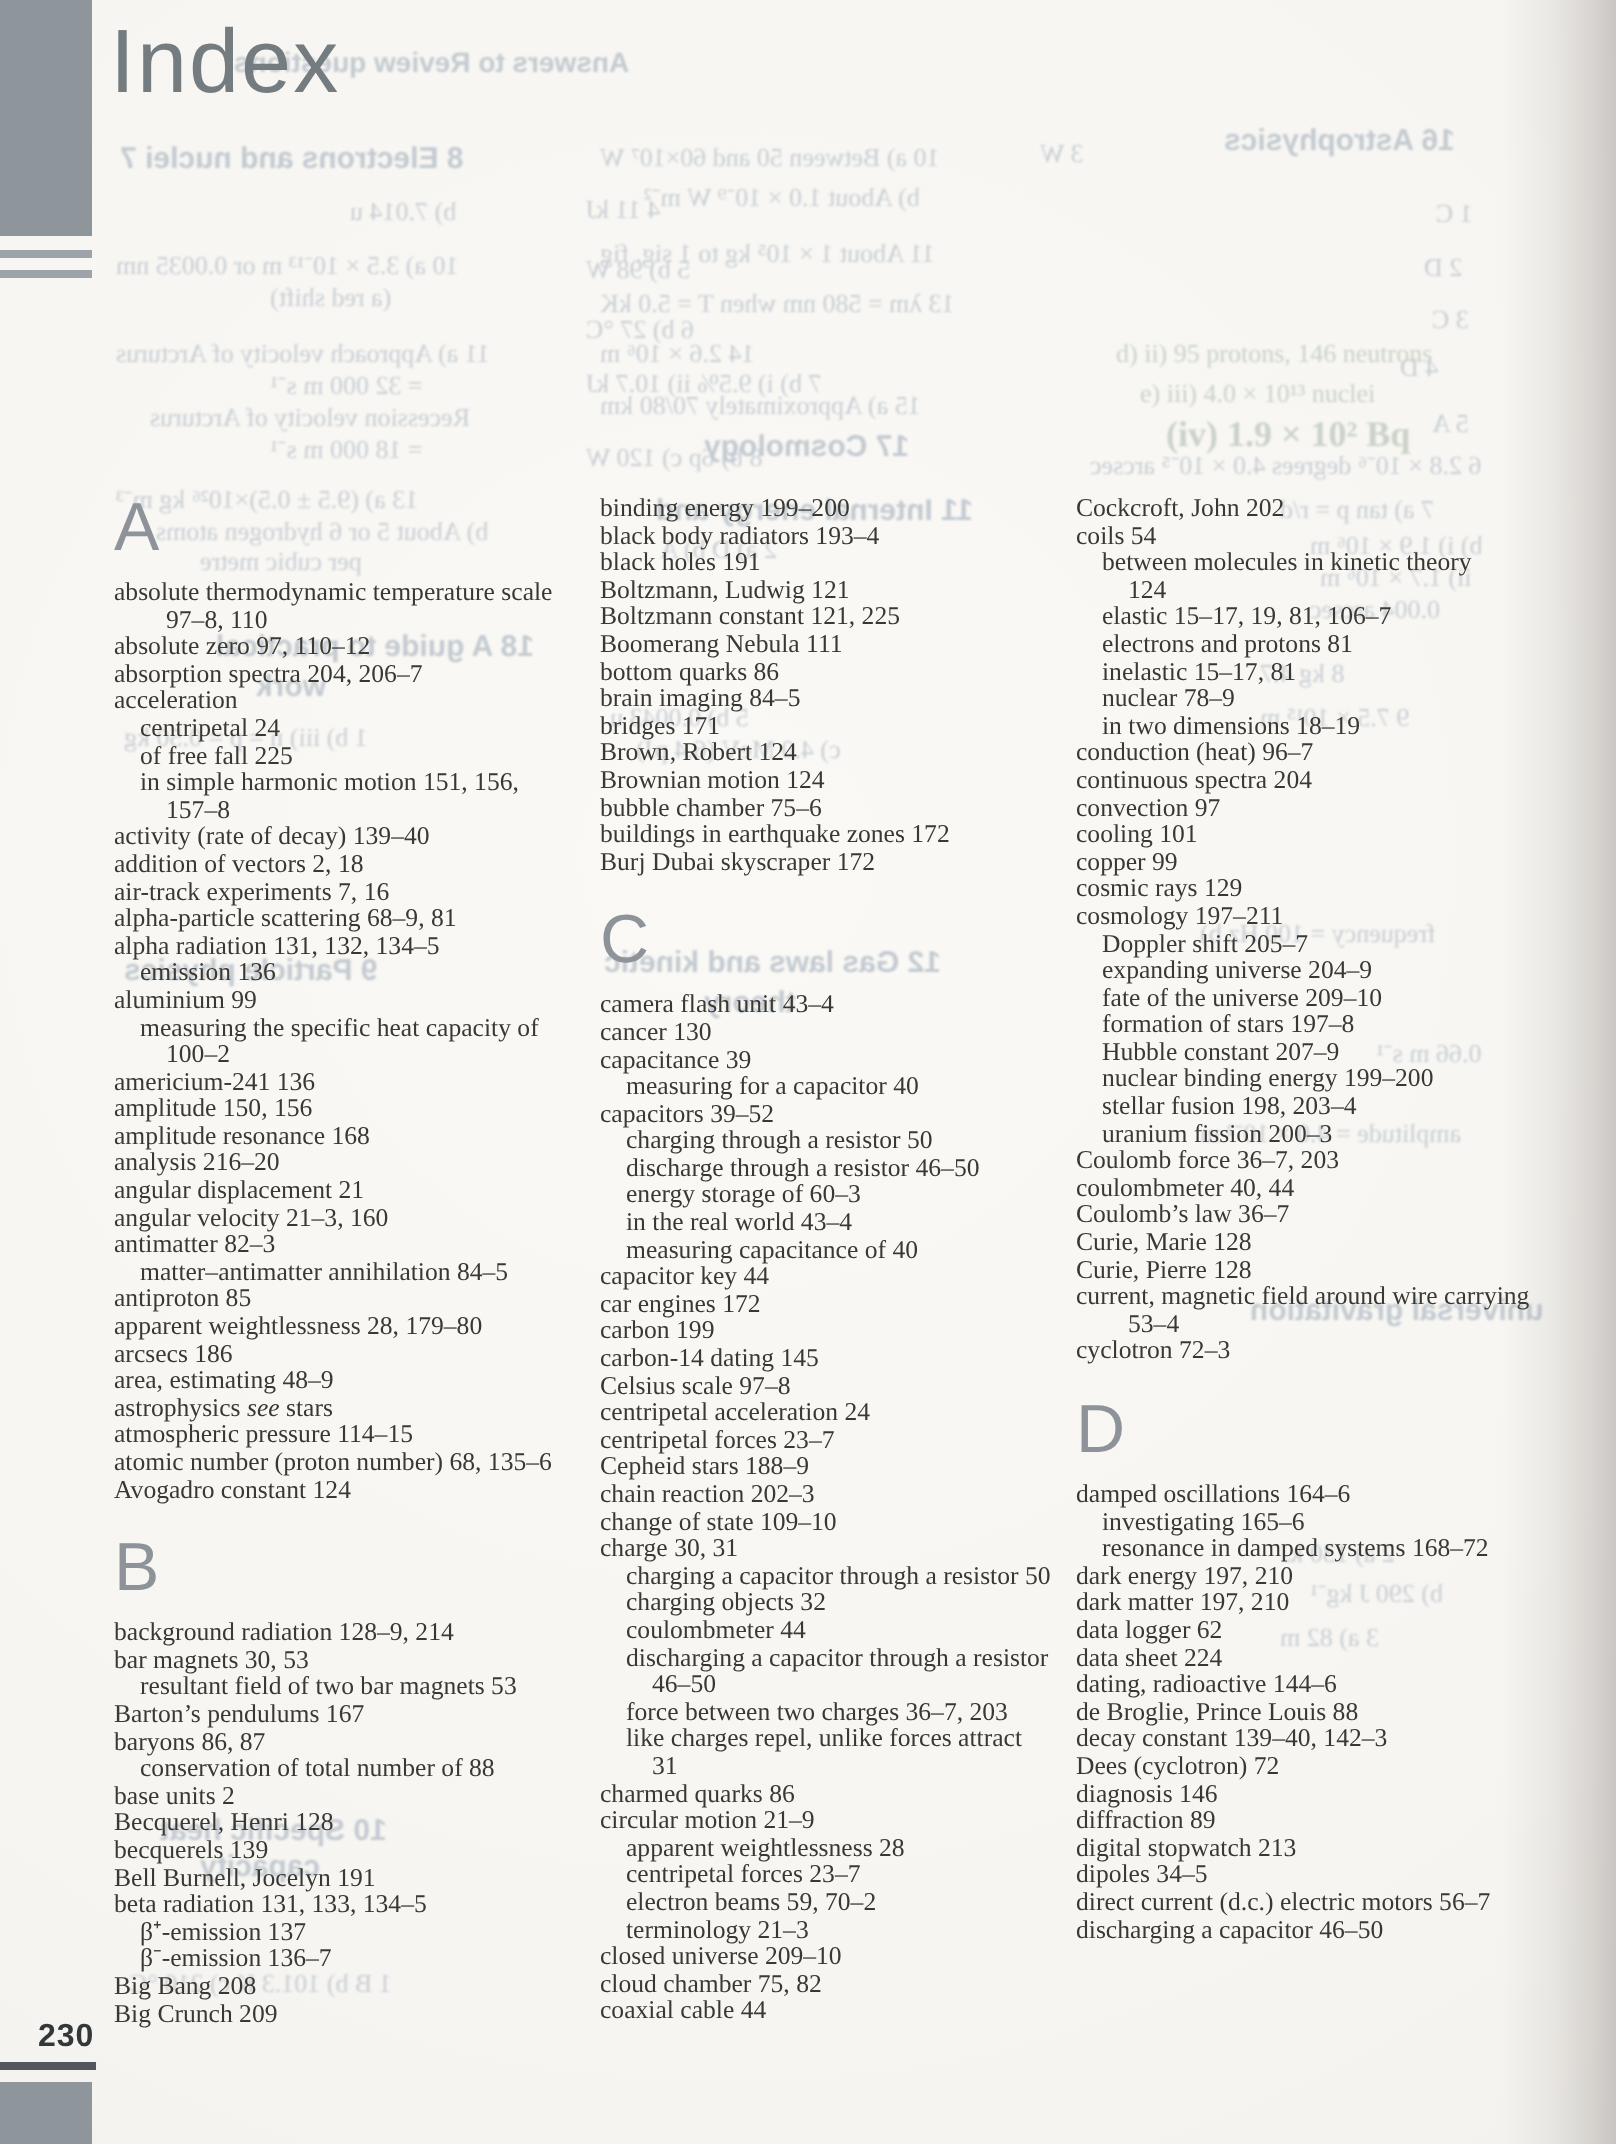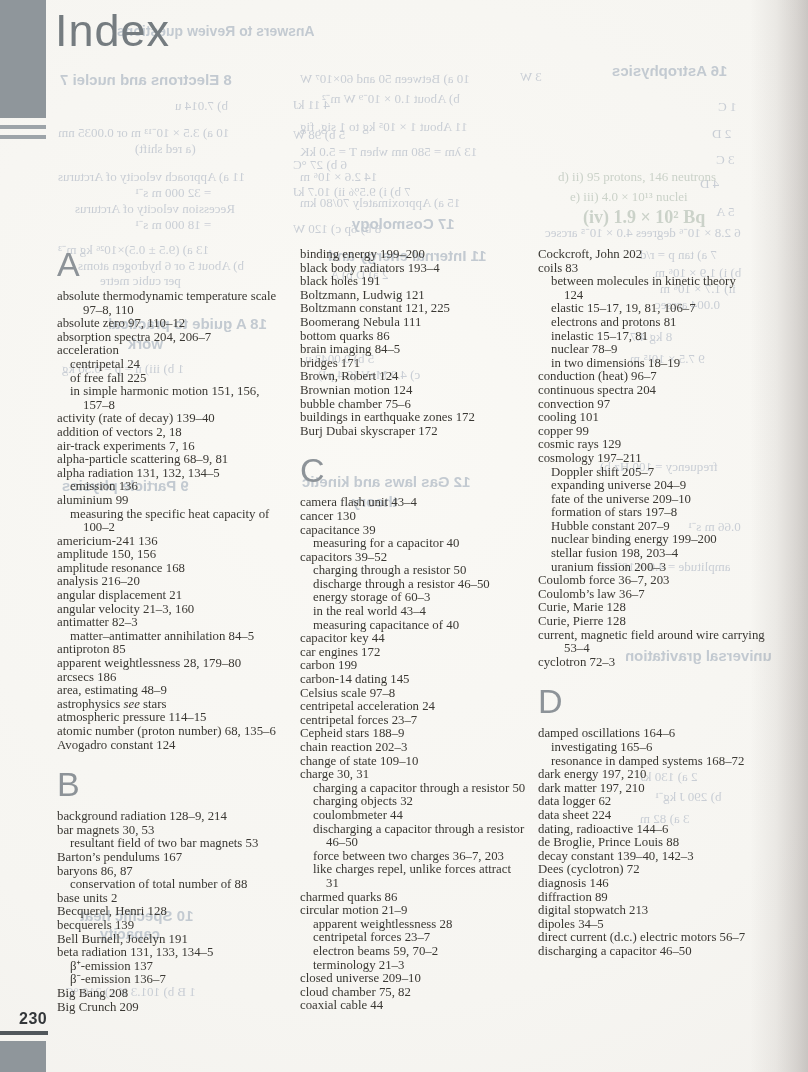--- a/index.html
+++ b/index.html
@@ -234,21 +234,21 @@
         <div class="entry lvl1">apparent weightlessness 28</div>
         <div class="entry lvl1">centripetal forces 23–7</div>
         <div class="entry lvl1">electron beams 59, 70–2</div>
         <div class="entry lvl1">terminology 21–3</div>
         <div class="entry">closed universe 209–10</div>
         <div class="entry">cloud chamber 75, 82</div>
         <div class="entry">coaxial cable 44</div>
       </div>
     <div class="col col3">
         <div class="entry">Cockcroft, John 202</div>
-        <div class="entry">coils 83</div>
+        <div class="entry">coils 54</div>
         <div class="entry lvl1">between molecules in kinetic theory
 124</div>
         <div class="entry lvl1">elastic 15–17, 19, 81, 106–7</div>
         <div class="entry lvl1">electrons and protons 81</div>
         <div class="entry lvl1">inelastic 15–17, 81</div>
         <div class="entry lvl1">nuclear 78–9</div>
         <div class="entry lvl1">in two dimensions 18–19</div>
         <div class="entry">conduction (heat) 96–7</div>
         <div class="entry">continuous spectra 204</div>
         <div class="entry">convection 97</div>
@@ -258,20 +258,21 @@
         <div class="entry">cosmology 197–211</div>
         <div class="entry lvl1">Doppler shift 205–7</div>
         <div class="entry lvl1">expanding universe 204–9</div>
         <div class="entry lvl1">fate of the universe 209–10</div>
         <div class="entry lvl1">formation of stars 197–8</div>
         <div class="entry lvl1">Hubble constant 207–9</div>
         <div class="entry lvl1">nuclear binding energy 199–200</div>
         <div class="entry lvl1">stellar fusion 198, 203–4</div>
         <div class="entry lvl1">uranium fission 200–3</div>
         <div class="entry">Coulomb force 36–7, 203</div>
+        <div class="entry">coulombmeter 40, 44</div>
         <div class="entry">Coulomb’s law 36–7</div>
         <div class="entry">Curie, Marie 128</div>
         <div class="entry">Curie, Pierre 128</div>
         <div class="entry">current, magnetic field around wire carrying
 53–4</div>
         <div class="entry">cyclotron 72–3</div>
         <div class="section-heading">D</div>
         <div class="entry">damped oscillations 164–6</div>
         <div class="entry lvl1">investigating 165–6</div>
         <div class="entry lvl1">resonance in damped systems 168–72</div>

